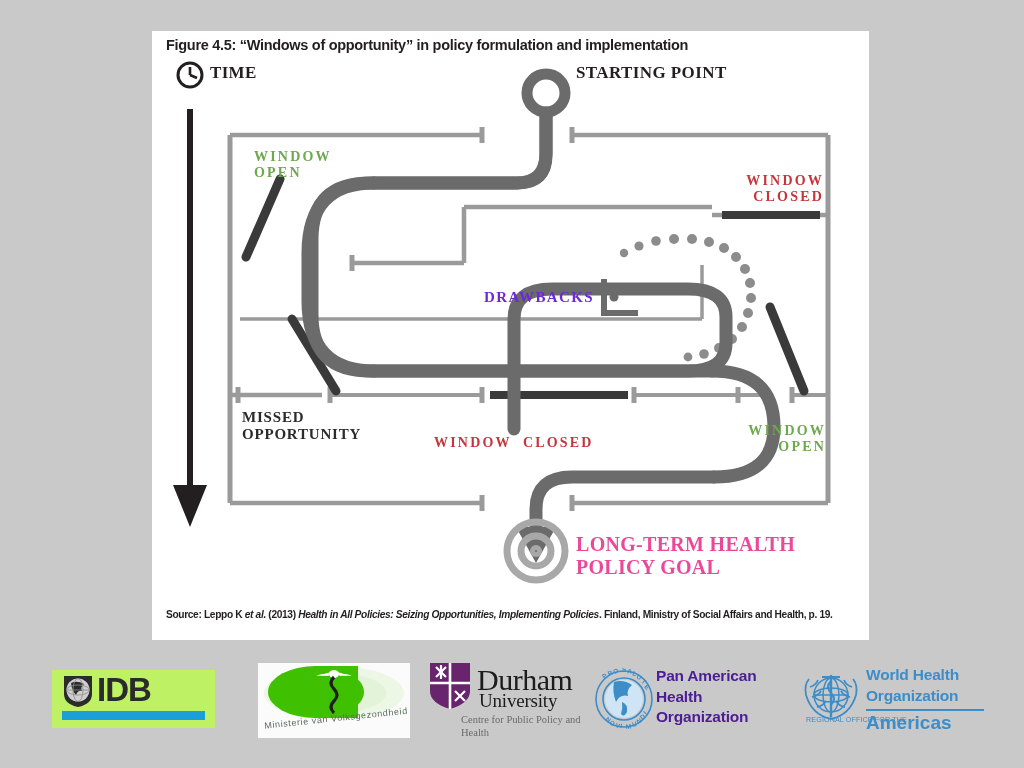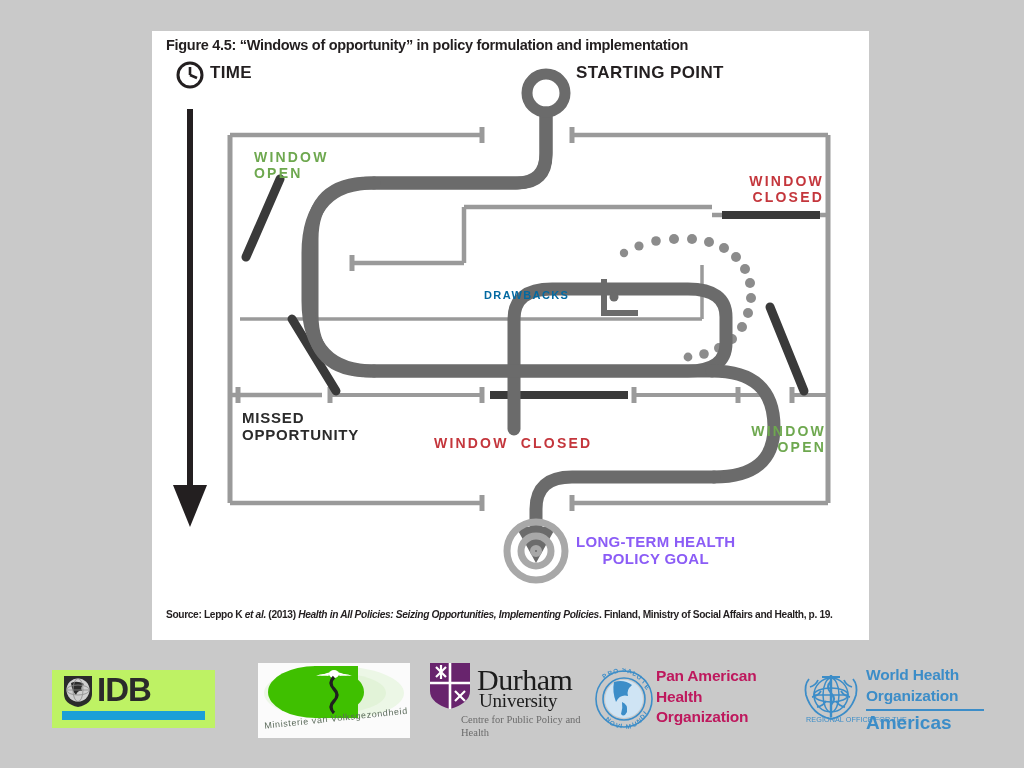--- a/index.html
+++ b/index.html
@@ -58,65 +58,64 @@
     left: 0;
     top: 26px;
     width: 694px;
     height: 550px;
   }
   #diagram-svg { display: block; }
 
   
   .dlabel {
     position: absolute;
-    font-family: Liberation Sans, sans-serif;
+    font-family: Liberation Serif, serif;
     white-space: pre;
     line-height: 1.15;
   }
   .lbl-time {
     font-size: 17px;
     font-weight: bold;
     color: #231f20;
     letter-spacing: 0.3px;
   }
   .lbl-start {
     font-size: 17px;
     font-weight: bold;
     color: #231f20;
     letter-spacing: 0.4px;
   }
   .lbl-goal {
-    font-size: 15px;
-    font-weight: bold;
-    color: #8b5cf6;
+    font-size: 20px;
+    font-weight: bold;
+    color: #ec4899;
     letter-spacing: 0.3px;
-    text-align: center;
   }
   .lbl-open {
     font-size: 14px;
     font-weight: bold;
     color: #6ea84f;
     letter-spacing: 2.2px;
   }
   .lbl-closed {
     font-size: 14px;
     font-weight: bold;
     color: #c4363c;
     letter-spacing: 2.2px;
   }
   .lbl-missed {
     font-size: 15px;
     font-weight: bold;
     color: #2b2b2b;
     letter-spacing: 0.8px;
   }
   .lbl-drawbacks {
-    font-size: 11px;
-    font-weight: bold;
-    color: #0369a1;
+    font-size: 15px;
+    font-weight: bold;
+    color: #6d28d9;
     letter-spacing: 1.4px;
   }
 
   
   #logo-strip {
     position: absolute;
     left: 0;
     top: 645px;
     width: 1024px;
     height: 123px;
@@ -172,21 +171,21 @@
     position: absolute; left: 34px; top: 54px; width: 130px;
     font-family: "Liberation Serif", serif;
     font-size: 10.5px; color: #6b6b6b; line-height: 1.25;
   }
 
   
   #logo-paho { left: 594px; top: 20px; width: 190px; height: 72px; }
   #logo-paho .paho-text {
     position: absolute; left: 62px; top: 1px; width: 130px;
     font-family: "Liberation Sans", sans-serif;
-    font-weight: bold; font-size: 15.5px; color: #be185d;
+    font-weight: bold; font-size: 15.5px; color: #4c1d95;
     line-height: 1.33; letter-spacing: -0.2px;
   }
 
   
   #logo-who { left: 800px; top: 20px; width: 195px; height: 72px; }
   #logo-who .who-text {
     position: absolute; left: 66px; top: 0px; width: 132px;
     font-family: "Liberation Sans", sans-serif;
     font-weight: bold; font-size: 15.5px; color: #3c8dc8;
     line-height: 1.33; letter-spacing: -0.2px;

